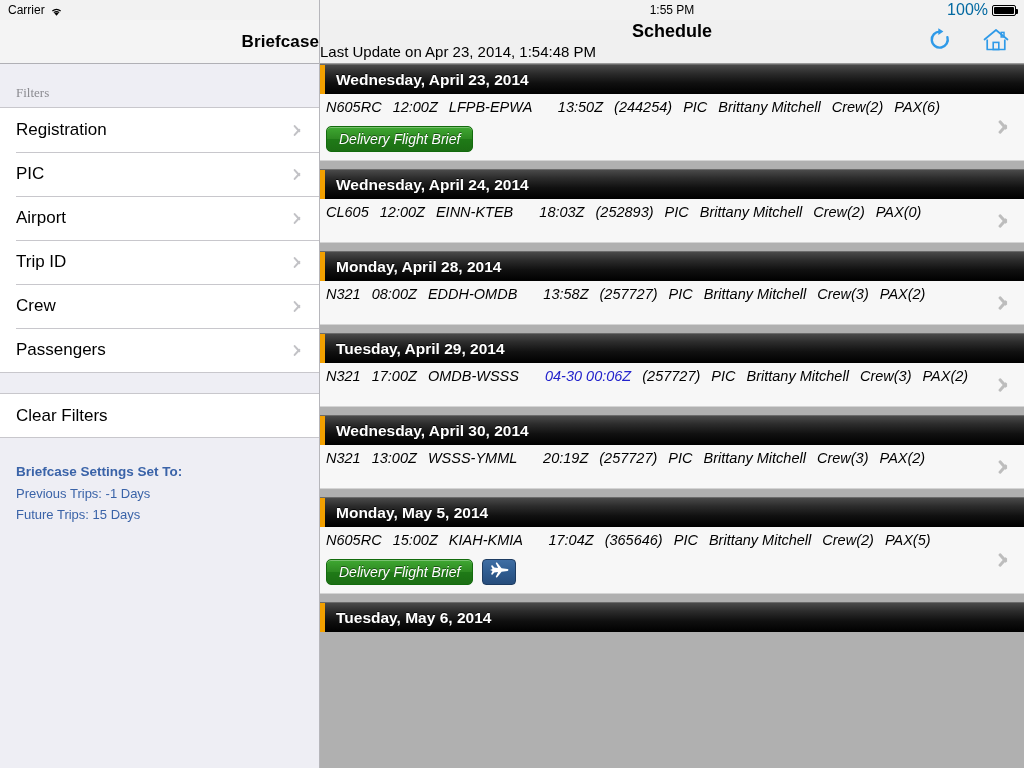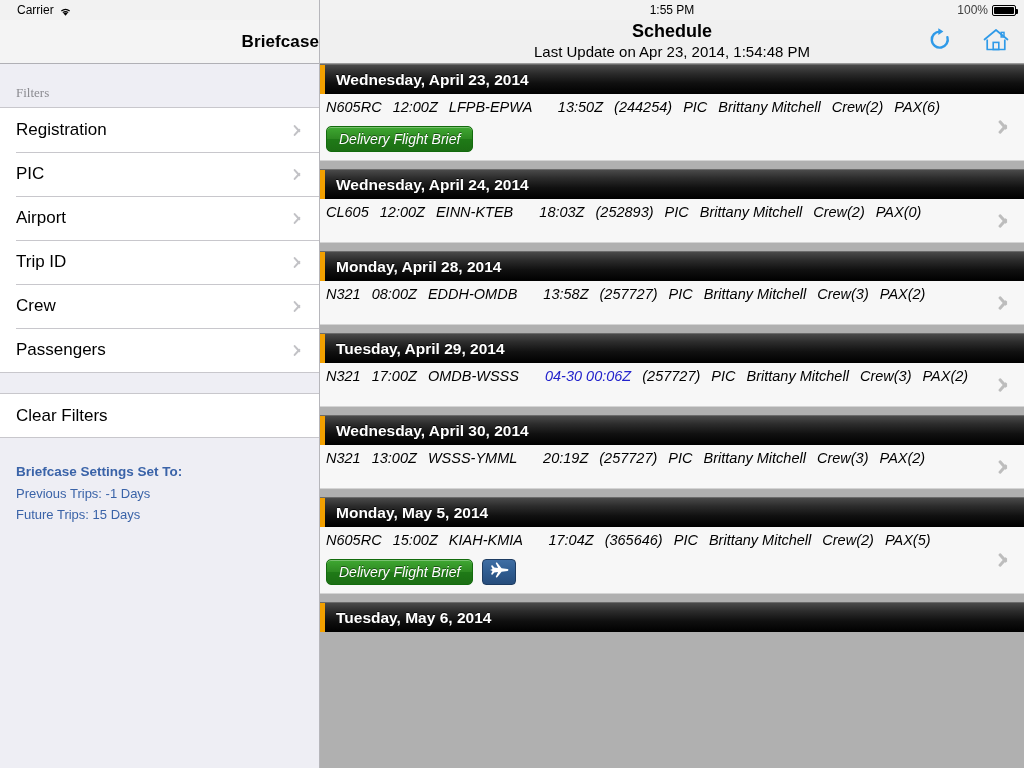--- a/index.html
+++ b/index.html
@@ -15,21 +15,21 @@
   .sidebar {
     width: 320px; height: 768px;
     background: #eeeef4;
     border-right: 1px solid #b6b6bb;
     display: flex; flex-direction: column;
     position: relative;
   }
   .sb-statusbar {
     height: 20px; background: #f2f2f2;
     display: flex; align-items: center;
-    padding-left: 17px; gap: 5px;
+    padding-left: 8px; gap: 5px;
     font-size: 12px; color: #000;
   }
   .wifi-ico { display:inline-block; width:13px; height:11px; position:relative; top:1px; }
   .sb-navbar {
     height: 44px; background: #f4f4f4;
     display: flex; align-items: center; justify-content: flex-end;
     border-bottom: 1px solid #b0b0b5;
   }
   .sb-title { font-size: 17px; font-weight: bold; color: #000; letter-spacing: .1px; }
 
@@ -91,21 +91,21 @@
   .m-statusbar {
     height: 20px; background: #f2f2f2;
     position: relative;
     display: flex; align-items: center; justify-content: center;
     font-size: 12px; color: #000;
   }
   .m-time { font-size: 12px; color: #000; }
   .m-battwrap {
     position: absolute; right: 8px; top: 0; height: 20px;
     display: flex; align-items: center; gap: 4px;
-    font-size: 12px; color: #404040;
+    font-size: 16px; color: #0369a1;
   }
   .batt {
     width: 24px; height: 11px; border: 1px solid #000;
     border-radius: 2px; position: relative; padding: 1px;
   }
   .batt i { display: block; height: 100%; width: 100%; background: #000; border-radius: 1px; }
   .batt::after {
     content: ""; position: absolute; right: -3px; top: 3px;
     width: 2px; height: 5px; background: #000; border-radius: 0 1px 1px 0;
   }
@@ -114,21 +114,21 @@
     height: 44px; background: #f0f0f0;
     position: relative;
     border-bottom: 1px solid #9a9a9a;
   }
   .m-navtitle {
     position: absolute; left: 0; right: 0; top: 1px;
     text-align: center; font-size: 18px; font-weight: bold; color: #000;
   }
   .m-navsub {
     position: absolute; left: 0; right: 0; top: 23px;
-    text-align: center; font-size: 15px; color: #000;
+    text-align: left; font-size: 15px; color: #000;
   }
   .m-navicons {
     position: absolute; right: 12px; top: 6px;
     display: flex; align-items: center; gap: 24px;
   }
   .ico-btn { width: 32px; height: 32px; display: flex; align-items: center; justify-content: center; }
 
   .scroll {
     flex: 1; background: #b0b0b0;
     overflow: hidden; position: relative;

